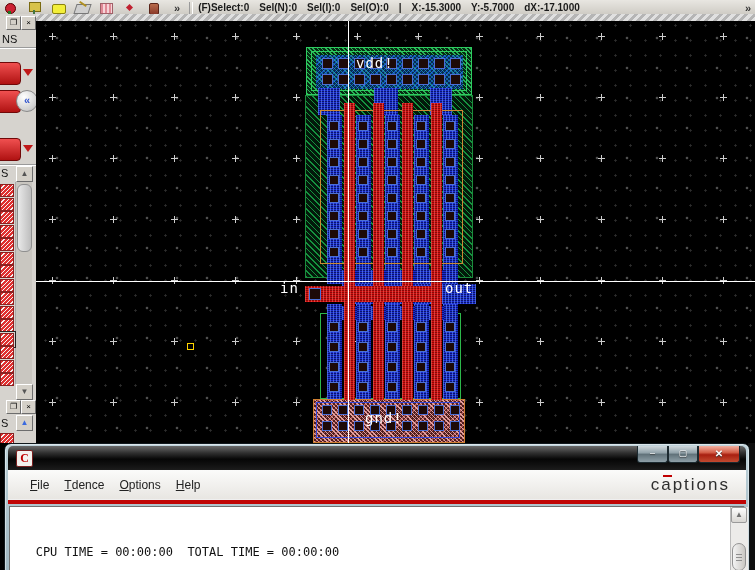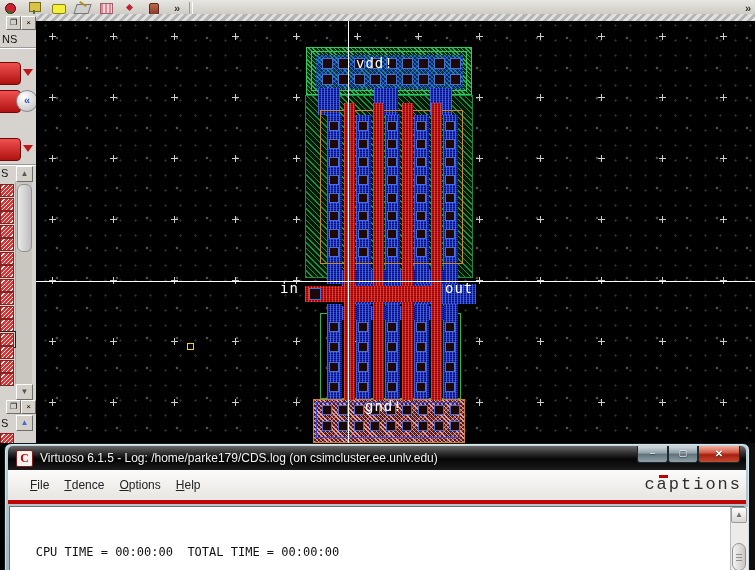--- a/index.html
+++ b/index.html
@@ -113,22 +113,22 @@
     color:#fff;font-size:9px;line-height:15px;text-align:center;text-shadow:0 1px 1px #333;}
   .wbtn.min{width:29px;} .wbtn.max{width:28px;}
   .wbtn.close{width:40px;background:linear-gradient(#f2b0a0 0%,#d4604a 40%,#a81f10 55%,#c34a30);
     font-size:10px;font-weight:bold;}
   #menubar{position:absolute;left:3px;top:26px;width:738px;height:29px;
     background:linear-gradient(#fbfbfa,#e8e6e2);display:flex;align-items:center;
     font-size:12px;color:#222;}
   .menu-item{margin-left:15px;}
   .menu-item:first-child{margin-left:22px;}
   .mn{text-decoration:underline;}
-  #logo{margin-left:auto;margin-right:4px;font-size:17px;color:#2e2e2e;letter-spacing:2px;
-    font-family:Liberation Mono, monospace;display:flex;}
+  #logo{margin-left:auto;margin-right:16px;font-size:17px;color:#2e2e2e;letter-spacing:2px;
+    font-family:Liberation Sans, sans-serif;display:flex;}
   #logo .lpart1{position:relative;}
   #logo .lpart1::after{content:"";position:absolute;right:1px;top:0px;width:9px;height:2.5px;background:#c00000;}
   #redline{position:absolute;left:3px;top:55px;width:738px;height:4px;background:#c00505;
     border-top:1px solid #efefef;}
   #logtext{position:absolute;left:4px;top:62px;width:736px;height:68px;background:#fff;
     border:1px solid #707070;border-right-color:#e8e8e8;border-bottom:none;
     font-family:"DejaVu Sans Mono",monospace;font-size:12px;color:#111;
     line-height:16px;white-space:pre;overflow:hidden;padding-top:5px;box-sizing:border-box;}
   .logline{padding-left:4px;}
   #logscroll{position:absolute;right:1px;top:63px;width:17px;height:67px;background:#ecebe9;
@@ -169,20 +169,30 @@
         </span>
       <span class="tb-icon">
           <i style="left:5px;top:3px;width:5px;height:5px;background:#c02030;transform:rotate(45deg);"></i>
         </span>
       <span class="tb-icon">
           <i style="left:3px;top:1px;width:8px;height:10px;background:linear-gradient(#b86a4a,#8a3a2a);border:1px solid #5a2418;border-radius:2px;"></i>
         </span>
     </div>
     <span class="tb-chev">»</span>
     <span class="tb-sep"></span>
+    <div class="tb-status">
+      <span>(F)Select:0</span>
+      <span>Sel(N):0</span>
+      <span>Sel(I):0</span>
+      <span>Sel(O):0</span>
+      <span>|</span>
+      <span>X:-15.3000</span>
+      <span>Y:-5.7000</span>
+      <span>dX:-17.1000</span>
+    </div>
     <span class="tb-chev tb-right">»</span>
   </div>
 
   <div id="sidebar">
     <span class="sb-btn" style="left:6px;top:2px;">❐</span>
     <span class="sb-btn" style="left:21px;top:2px;">×</span>
     <div class="sb-label" style="left:2px;top:19px;">NS</div>
     <div class="sb-divider" style="top:33px;"></div>
     <div class="sb-chip" style="top:48px;"></div>
     <span class="sb-dd" style="top:55px;"></span>
@@ -269,21 +279,21 @@
         <div class="contact" style="position: absolute; left: 56px; top: 21px; width: 10px; height: 10px;"></div>
         <div class="contact" style="position: absolute; left: 72px; top: 21px; width: 10px; height: 10px;"></div>
         <div class="contact" style="position: absolute; left: 88px; top: 21px; width: 10px; height: 10px;"></div>
         <div class="contact" style="position: absolute; left: 104px; top: 21px; width: 10px; height: 10px;"></div>
         <div class="contact" style="position: absolute; left: 120px; top: 21px; width: 10px; height: 10px;"></div>
         <div class="contact" style="position: absolute; left: 136px; top: 21px; width: 10px; height: 10px;"></div>
       </div>
     <span class="lay-label" id="vdd-label" style="left:320px;top:41px;">vdd!</span>
     <span class="lay-label" id="in-label">in</span>
     <span class="lay-label" id="out-label">out</span>
-    <span class="lay-label" id="gnd-label" style="left:329px;top:384px;">gnd!</span>
+    <span class="lay-label" id="gnd-label" style="left:329px;top:396px;">gnd!</span>
     <div id="vline" class="abs"></div>
     <div id="hline" class="abs"></div>
     <div id="ymark" class="abs"></div>
   <div class="plus" style="position: absolute; left: 13px; top: 19px; width: 7px; height: 7px; z-index: 1;"></div>
       <div class="plus" style="position: absolute; left: 13px; top: 80px; width: 7px; height: 7px; z-index: 1;"></div>
       <div class="plus" style="position: absolute; left: 13px; top: 141px; width: 7px; height: 7px; z-index: 1;"></div>
       <div class="plus" style="position: absolute; left: 13px; top: 202px; width: 7px; height: 7px; z-index: 1;"></div>
       <div class="plus" style="position: absolute; left: 13px; top: 263px; width: 7px; height: 7px; z-index: 1;"></div>
       <div class="plus" style="position: absolute; left: 13px; top: 324px; width: 7px; height: 7px; z-index: 1;"></div>
       <div class="plus" style="position: absolute; left: 13px; top: 385px; width: 7px; height: 7px; z-index: 1;"></div>
@@ -467,21 +477,20 @@
       <div class="metal-blue" style="position: absolute; left: 335px; top: 292px; width: 15px; height: 14px; z-index: 4;"></div>
       <div class="metal-blue" style="position: absolute; left: 364px; top: 256px; width: 15px; height: 16px; z-index: 4;"></div>
       <div class="metal-blue" style="position: absolute; left: 364px; top: 292px; width: 15px; height: 14px; z-index: 4;"></div>
       <div class="metal-blue" style="position: absolute; left: 393px; top: 256px; width: 15px; height: 16px; z-index: 4;"></div>
       <div class="metal-blue" style="position: absolute; left: 393px; top: 292px; width: 15px; height: 14px; z-index: 4;"></div>
     </div>
 
   <div id="logwin">
     <div id="titlebar">
       <span id="win-icon">C</span>
-      <span id="win-title">Virtuoso 6.1.5 - Log: /home/parke179/CDS.log (on csimcluster.ee.unlv.edu)</span>
       <div id="winbtns">
         <span class="wbtn min">–</span>
         <span class="wbtn max">▢</span>
         <span class="wbtn close">✕</span>
       </div>
     </div>
     <div id="menubar">
       <span class="menu-item"><span class="mn">F</span><span>ile</span></span>
       <span class="menu-item"><span class="mn">T</span><span>dence</span></span>
       <span class="menu-item"><span class="mn">O</span><span>ptions</span></span>

